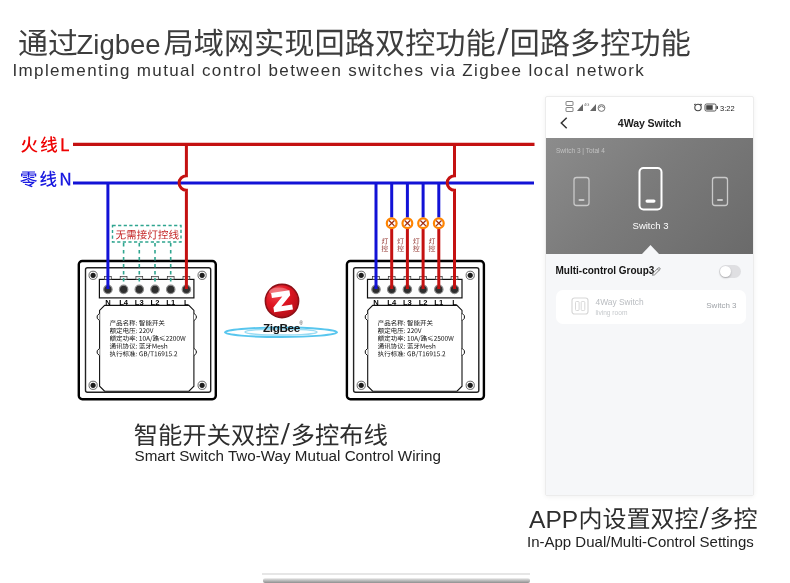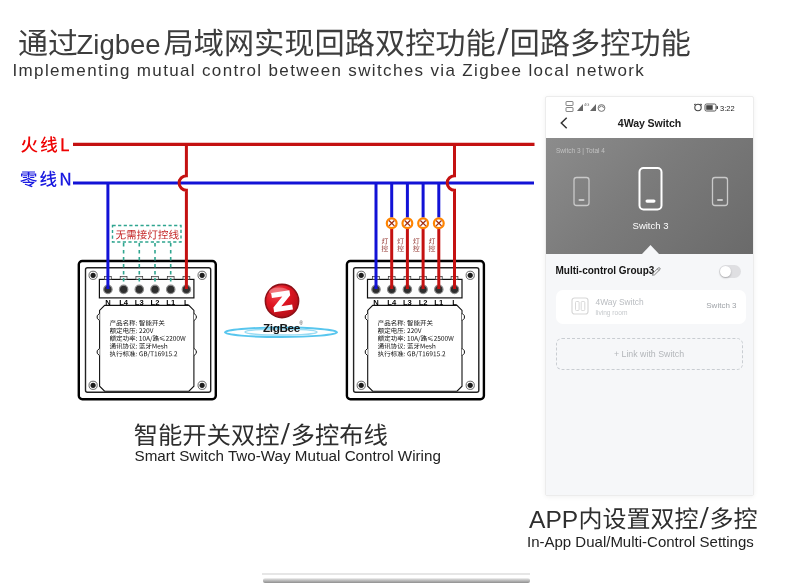--- a/index.html
+++ b/index.html
@@ -271,16 +271,13 @@
     <div style="position:absolute;left:9.5px;top:36px;width:190px;height:34px;background:#fff;border-radius:7px">
       <svg width="20" height="20" style="position:absolute;left:15px;top:7px">
         <rect x="1" y="1" width="16" height="16" rx="2.5" fill="none" stroke="#d8d8d8" stroke-width="1.2"></rect>
         <rect x="4.5" y="4.5" width="3.6" height="9" rx="1" fill="none" stroke="#d8d8d8" stroke-width="1"></rect>
         <rect x="10.2" y="4.5" width="3.6" height="9" rx="1" fill="none" stroke="#d8d8d8" stroke-width="1"></rect>
       </svg>
       <div style="position:absolute;left:40px;top:7px;font-size:8.4px;color:#b9bcc0">4Way Switch</div>
       <div style="position:absolute;left:40px;top:18.5px;font-size:6.6px;color:#c6c9cc">living room</div>
       <div style="position:absolute;right:9px;top:11px;font-size:8px;color:#9fa3a8">Switch 3</div>
     </div>
-    <div style="position:absolute;left:9.5px;top:83.5px;width:187px;height:32px;border:1.2px dashed #c9cdd2;border-radius:6px;box-sizing:border-box">
-      <div style="position:absolute;left:0;top:10px;width:100%;text-align:center;font-size:8.8px;color:#b3b6ba">+ Link with Switch</div>
-    </div>
   </div>
 </div>
 </body></html>

